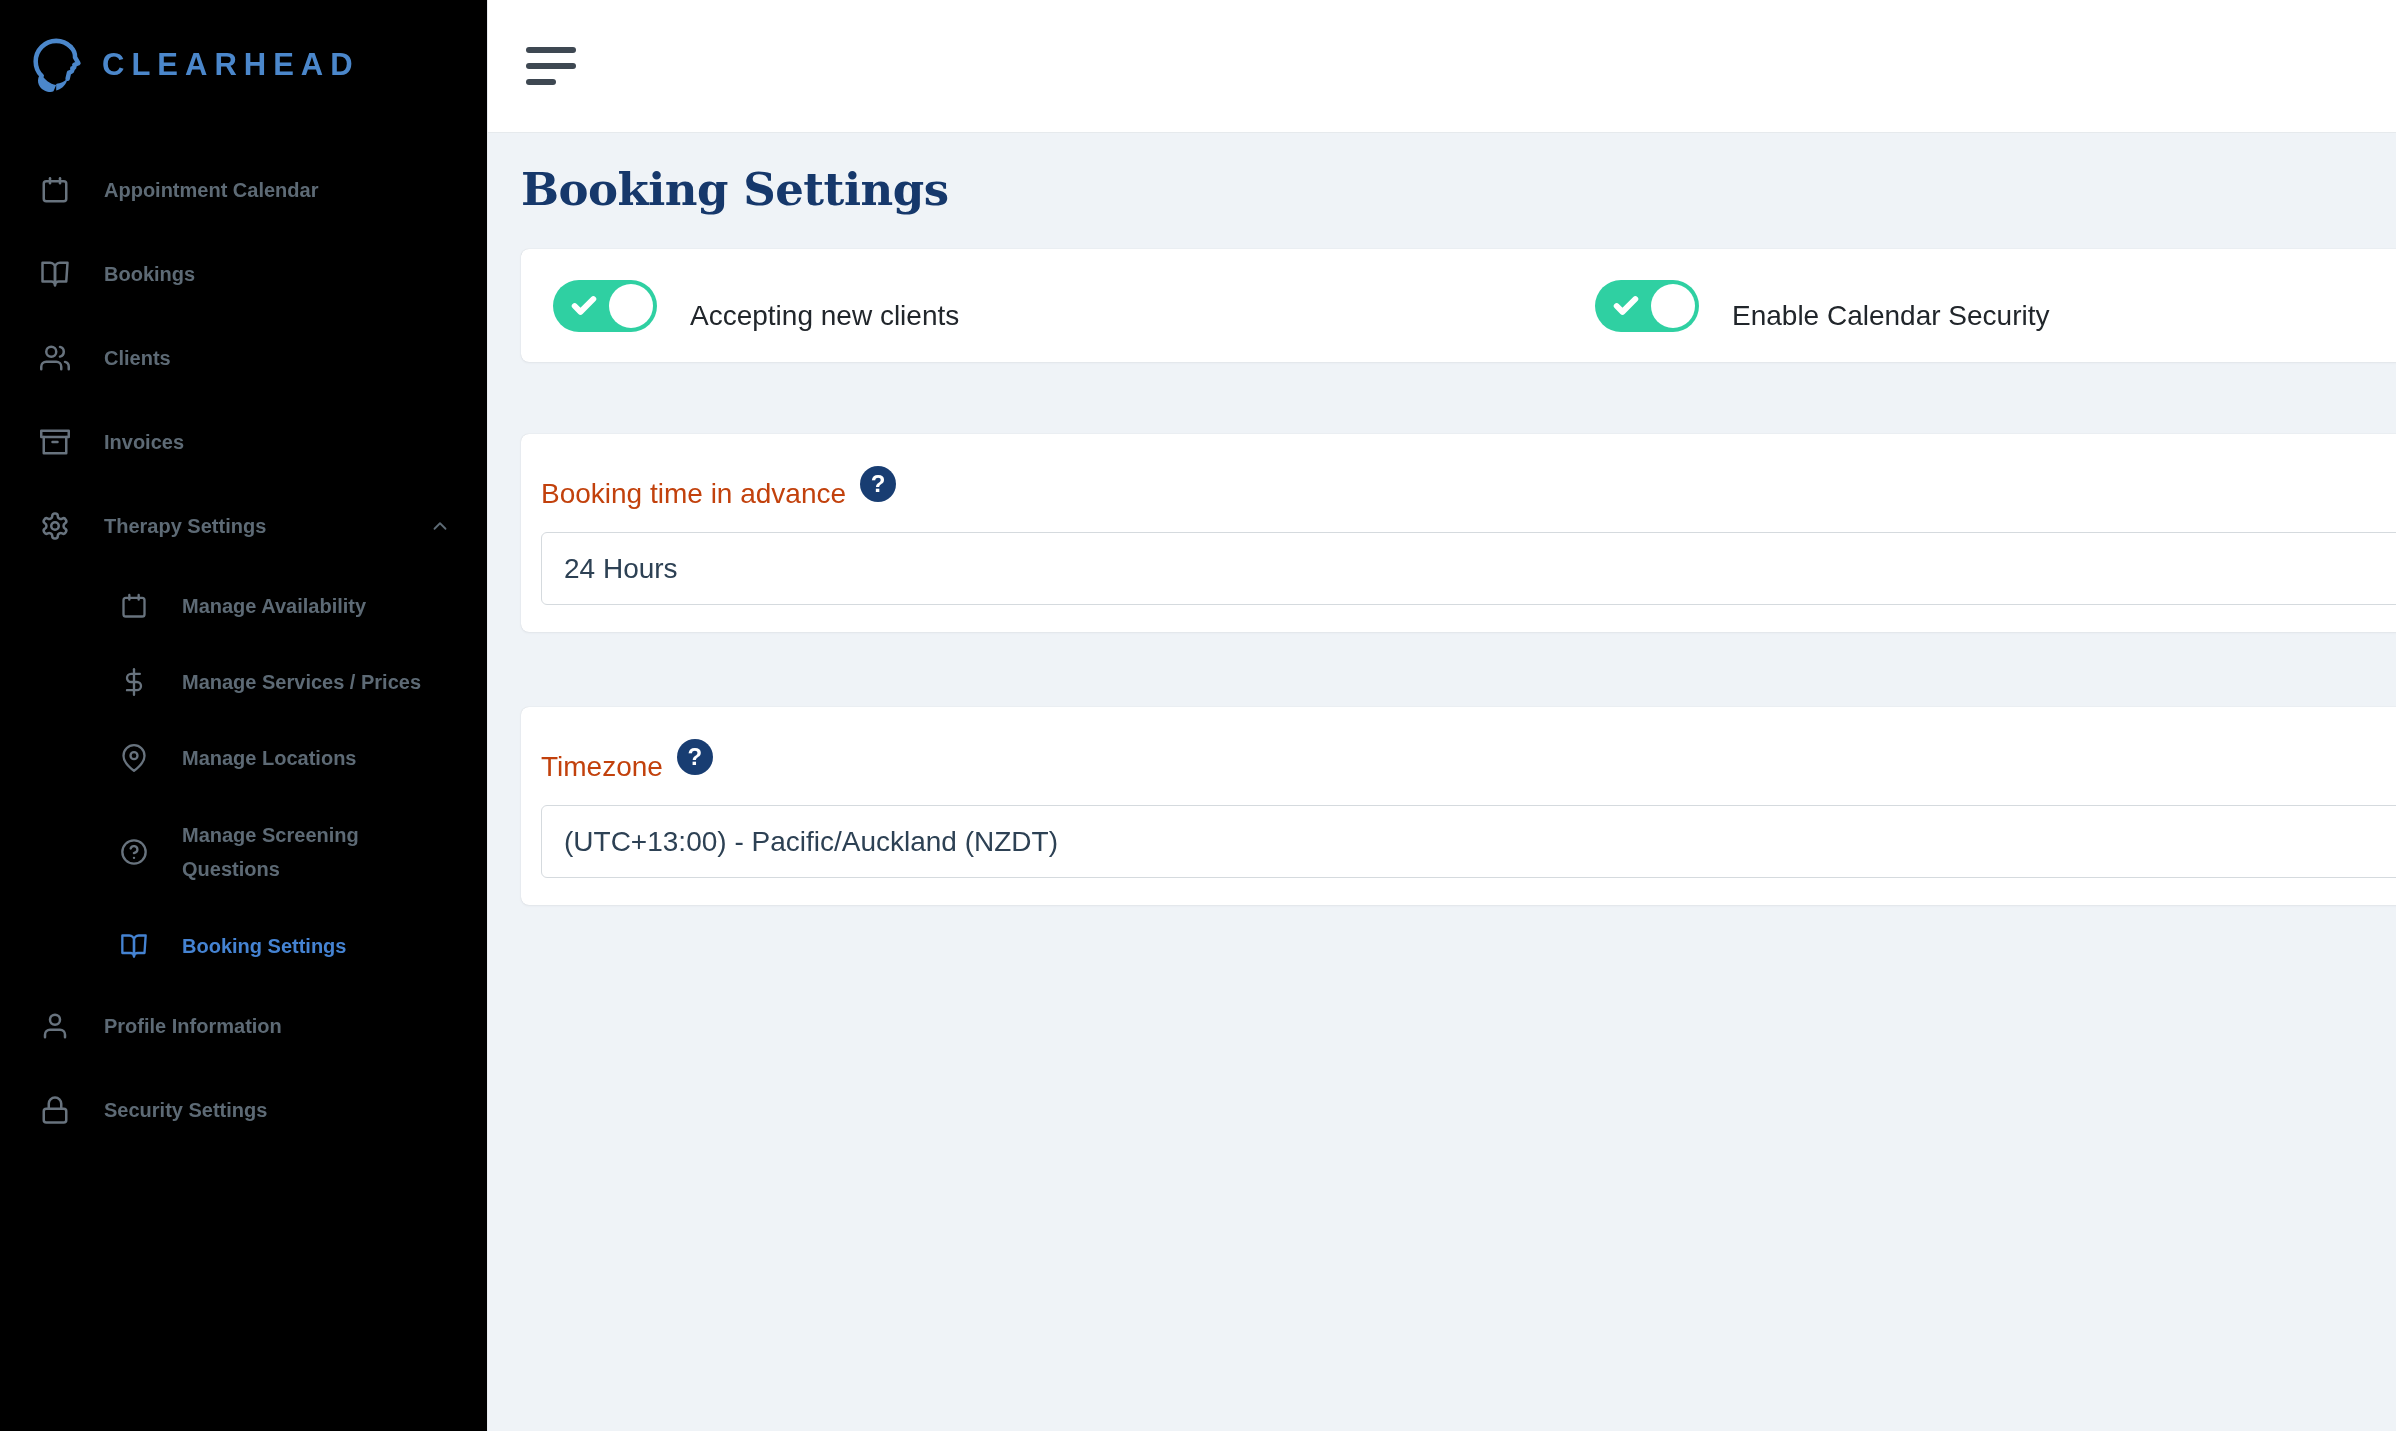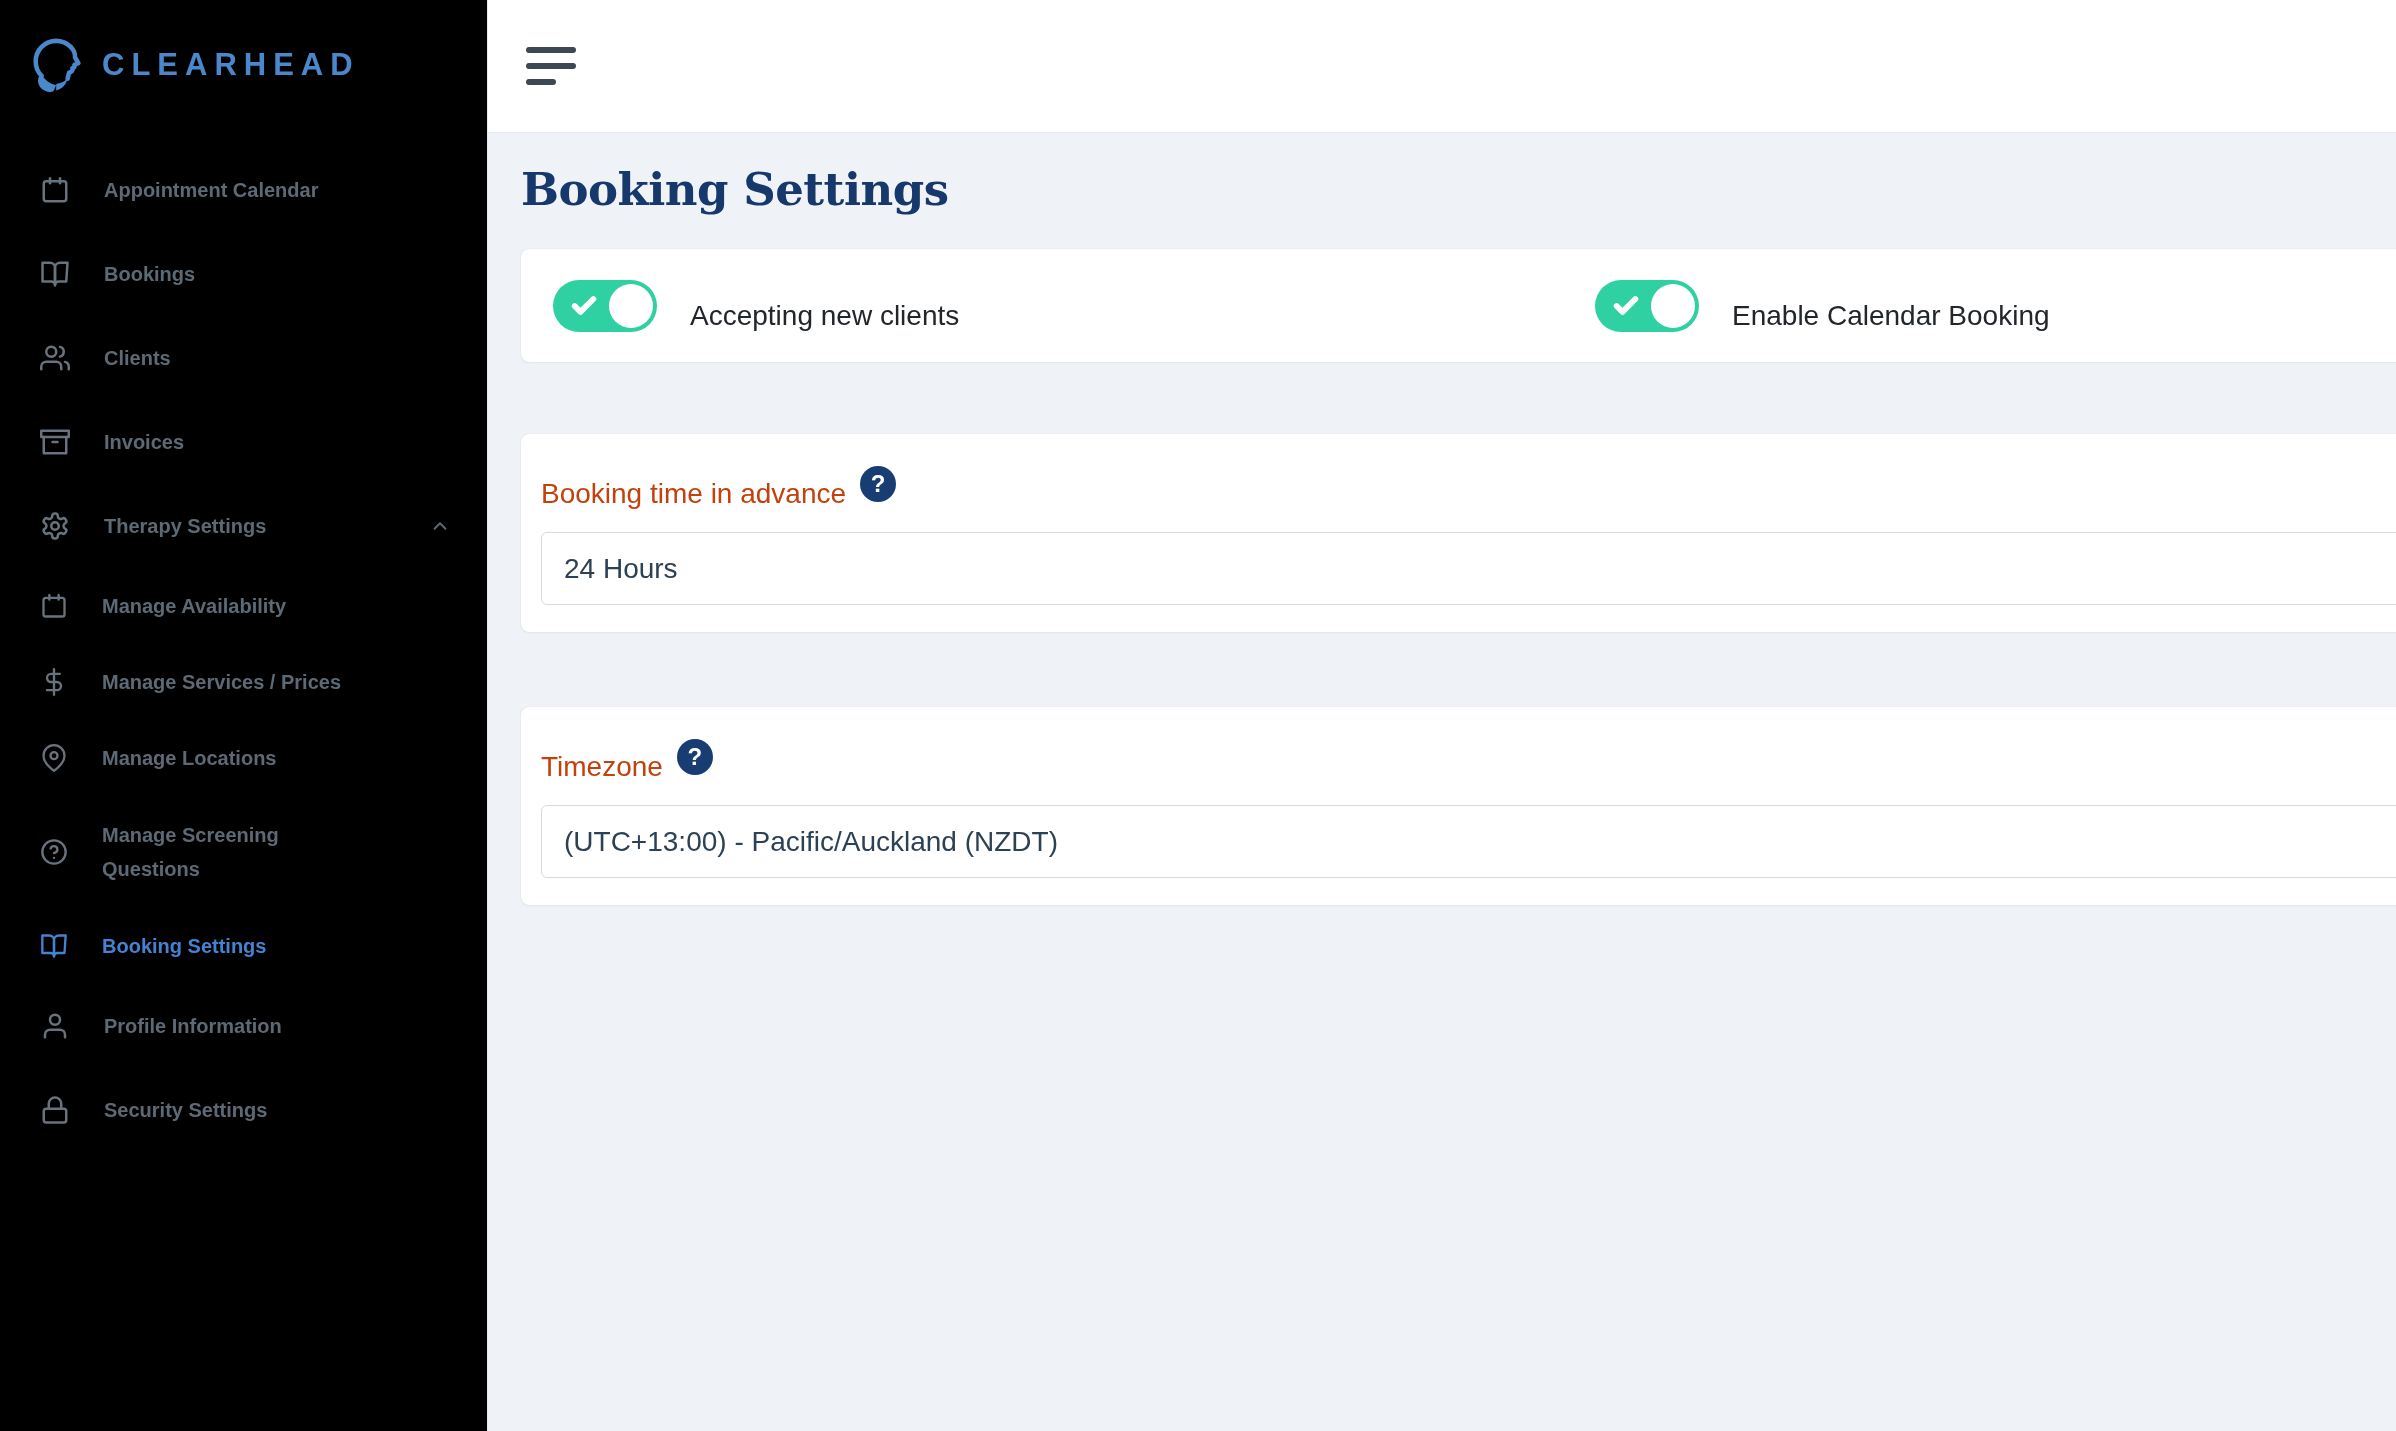--- a/index.html
+++ b/index.html
@@ -25,21 +25,21 @@
   }
   .nav { list-style: none; padding-top: 54px; }
   .nav-item {
     display: flex; align-items: center;
     height: 84px; padding: 0 36px 0 40px;
     font-size: 20px; font-weight: 600; color: #5d6a75;
     cursor: pointer;
   }
   .nav-item .nav-icon { width: 30px; height: 30px; flex: 0 0 30px; color: #68737e; }
   .nav-item .nav-label { margin-left: 34px; line-height: 34px; }
-  .nav-item.sub { height: 76px; padding-left: 40px; }
+  .nav-item.sub { height: 76px; padding-left: 120px; }
   .nav-item.sub .nav-icon { width: 28px; height: 28px; flex: 0 0 28px; }
   .nav-item.sub.tall { height: 112px; }
   .nav-item.sub.tall .nav-label { max-width: 250px; }
   .nav-item.active, .nav-item.active .nav-icon { color: #4583d2; }
   .chevron { margin-left: auto; width: 22px; height: 22px; color: #5d6a75; }
   svg.stroke-ico { fill: none; stroke: currentColor; stroke-width: 2; stroke-linecap: round; stroke-linejoin: round; }
 
   
   .main { flex: 1 1 auto; display: flex; flex-direction: column; overflow: hidden; }
   .topbar {
@@ -230,21 +230,21 @@
         </button>
         <span class="toggle-label">Accepting new clients</span>
       </div>
       <div class="toggle-group">
         <button class="switch" aria-checked="true">
           <svg class="check" viewBox="0 0 24 24" fill="none" stroke="#ffffff" stroke-width="5" stroke-linecap="round" stroke-linejoin="round">
               <polyline points="20 6 9 17 4 12"></polyline>
             </svg>
           <span class="knob"></span>
         </button>
-        <span class="toggle-label">Enable Calendar Booking</span>
+        <span class="toggle-label">Enable Calendar Security</span>
       </div>
     </div>
 
     <div class="card field">
       <div class="field-label-row">
         <span class="field-label">Booking time in advance</span>
         <button class="help-badge">?</button>
       </div>
       <div class="select">
         <span>24 Hours</span>

